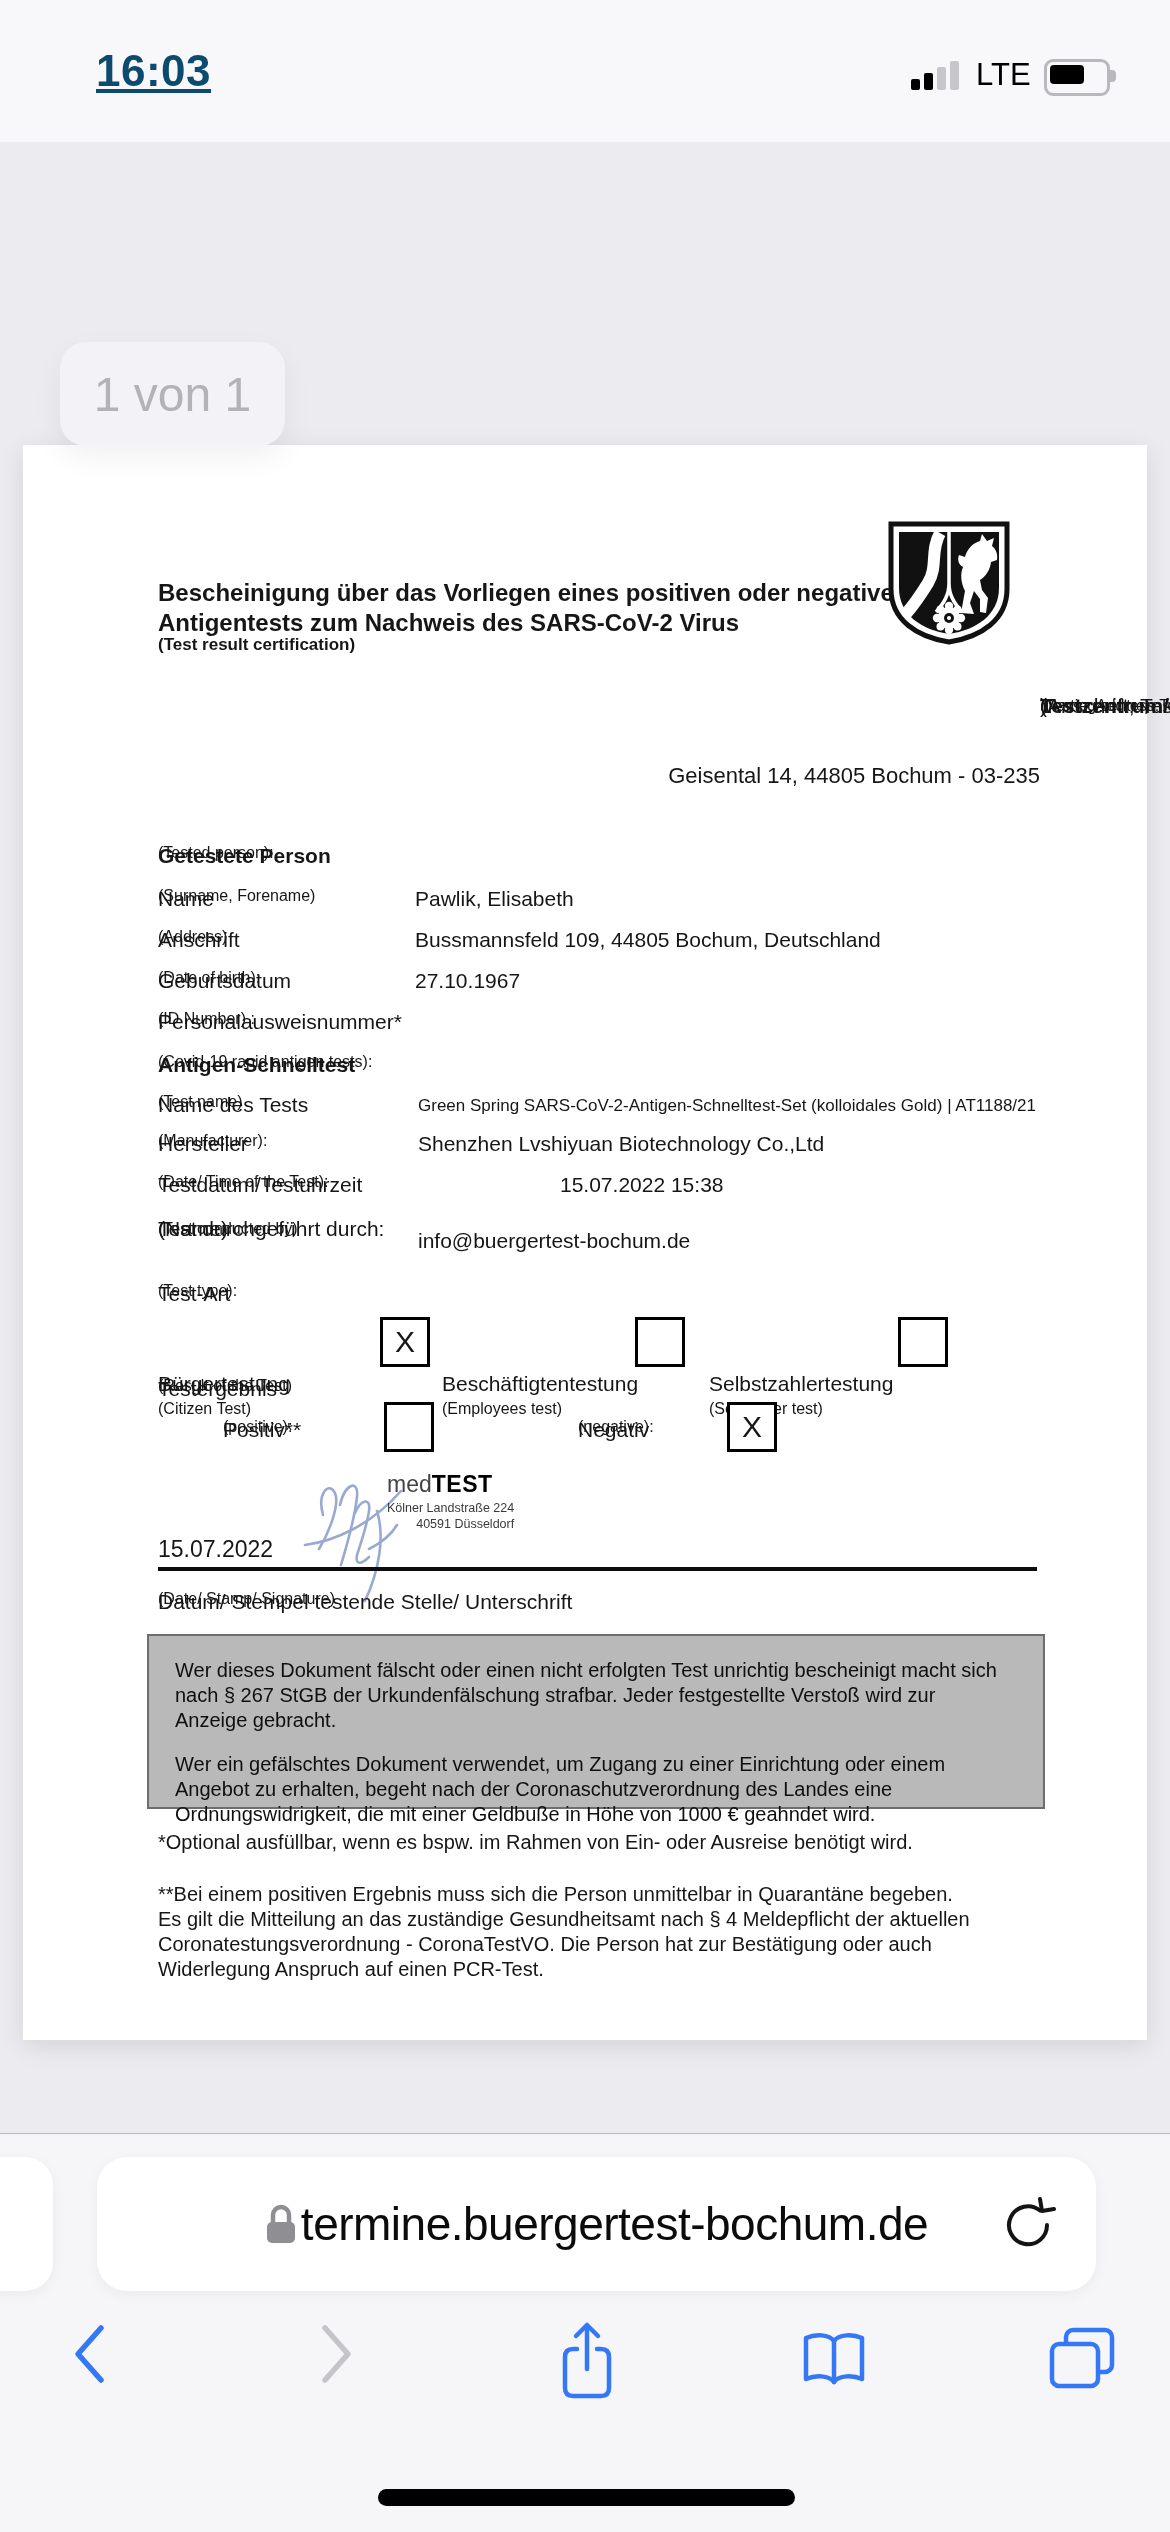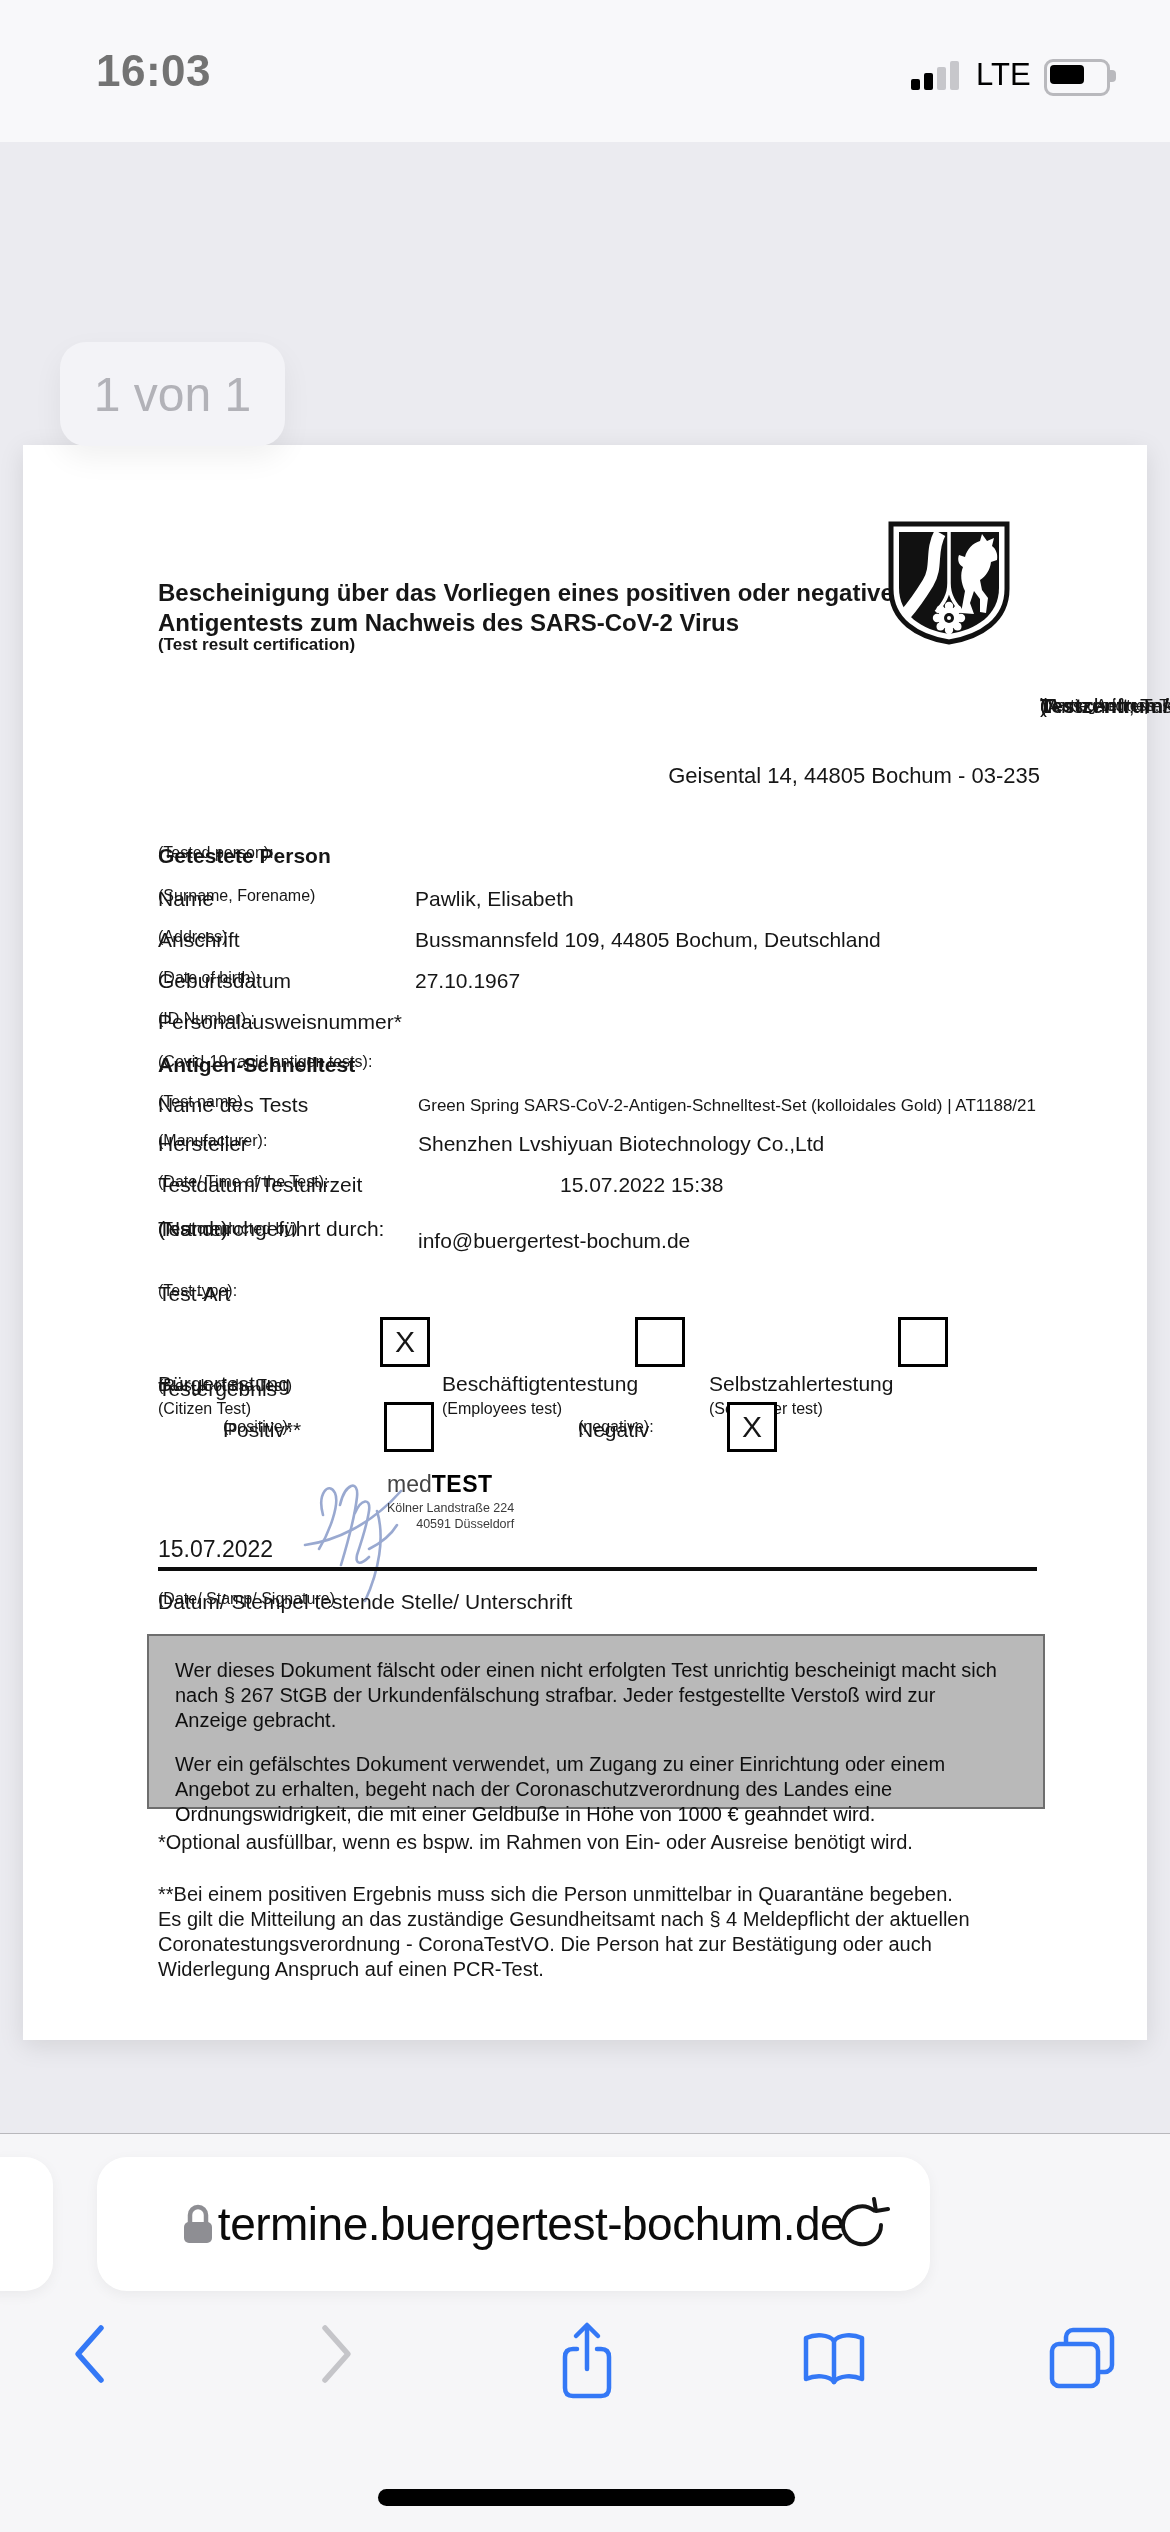--- a/index.html
+++ b/index.html
@@ -5,21 +5,21 @@
   html,body{margin:0;padding:0;}
   body{
     width:1170px;height:2532px;position:relative;overflow:hidden;
     background:#ebebf0;
     font-family:"Liberation Sans", sans-serif;
     -webkit-font-smoothing:antialiased;
     color:#111;
   }
   
   .status-area{position:absolute;left:0;top:0;width:1170px;height:142px;background:#f8f8fa;z-index:5;}
-  .time{position:absolute;left:96px;top:46px;font-size:44px;font-weight:bold;letter-spacing:.5px;color:#737373;}
+  .time{position:absolute;left:96px;top:46px;font-size:44px;font-weight:bold;letter-spacing:.5px;color:#0c4a6e;text-decoration:underline;}
   .sigbars{position:absolute;left:911px;top:60px;width:52px;height:30px;}
   .sigbars i{position:absolute;bottom:0;width:9px;border-radius:2px;background:#000;}
   .sigbars i:nth-child(1){left:0;height:11px;}
   .sigbars i:nth-child(2){left:13px;height:17px;}
   .sigbars i:nth-child(3){left:26px;height:23px;background:#c7c7cb;}
   .sigbars i:nth-child(4){left:39px;height:29px;background:#c7c7cb;}
   .lte{position:absolute;left:976px;top:57px;font-size:31px;color:#000;}
   .battery{position:absolute;left:1044px;top:59px;width:60px;height:31px;border:3px solid #b9b9bd;border-radius:9px;}
   .battery .fill{position:absolute;left:3px;top:3px;width:34px;height:19px;background:#000;border-radius:4px;}
   .battery .nub{position:absolute;right:-9px;top:8px;width:6px;height:12px;background:#b9b9bd;border-radius:0 4px 4px 0;}
@@ -69,21 +69,21 @@
   }
   .warnbox p{position:static;margin:16px;white-space:normal;}
   .warnbox p+p{margin-top:19px;}
   .warnbox p span{position:static;display:block;white-space:nowrap;}
   .fnote{left:135px;font-size:20px;line-height:25px;}
   .fnote div{position:static;}
   
   .bottom-bar{position:absolute;left:0;top:2133px;width:1170px;height:399px;background:#f6f6f8;border-top:1.5px solid #b8b8bc;z-index:6;}
   .pill-peek{position:absolute;left:-30px;top:23px;width:83px;height:134px;background:#fff;border-radius:28px;box-shadow:0 4px 14px rgba(0,0,0,.05);}
   .url-pill{
-    position:absolute;left:97px;top:23px;width:833px;height:134px;background:#fff;border-radius:30px;
+    position:absolute;left:97px;top:23px;width:999px;height:134px;background:#fff;border-radius:30px;
     box-shadow:0 4px 14px rgba(0,0,0,.05);
     display:flex;align-items:center;justify-content:center;gap:4px;
   }
   .url-text{font-size:46px;color:#0b0b0b;letter-spacing:-.5px;}
   .reload{position:absolute;right:40px;top:40px;}
   .toolbar-icon{position:absolute;}
   .home-indicator{position:absolute;left:378px;top:2489px;width:417px;height:17px;border-radius:9px;background:#000;z-index:7;}
 </style>
 </head>
 <body>

